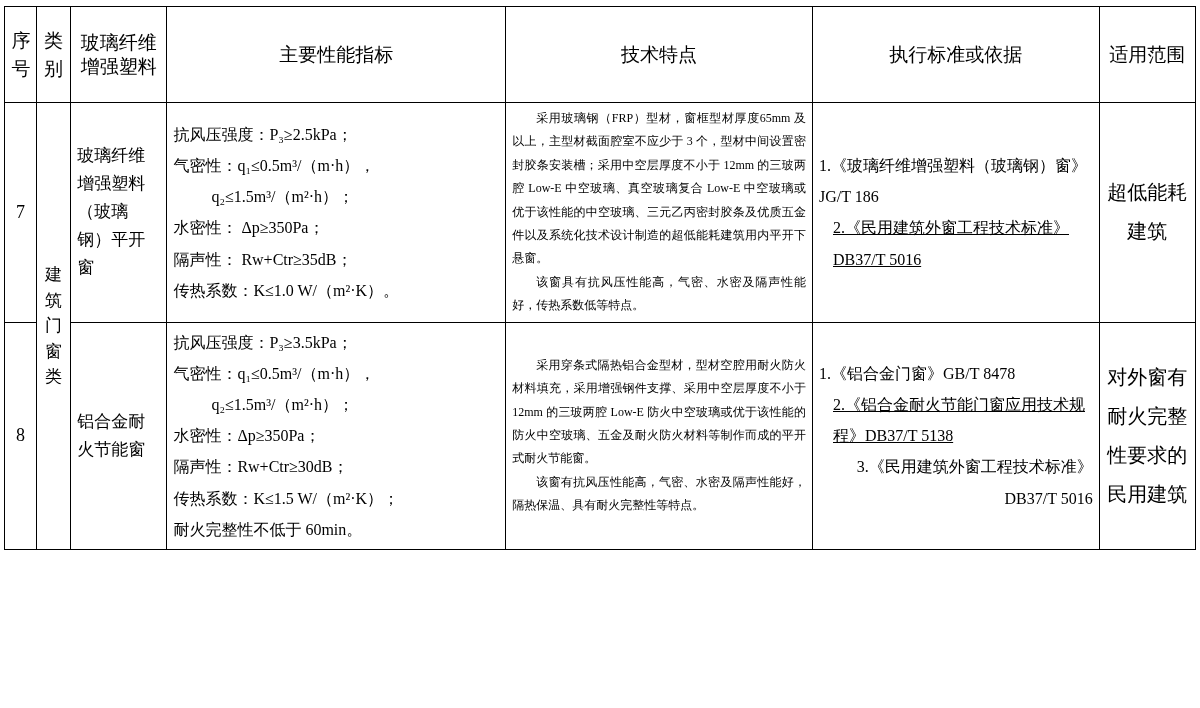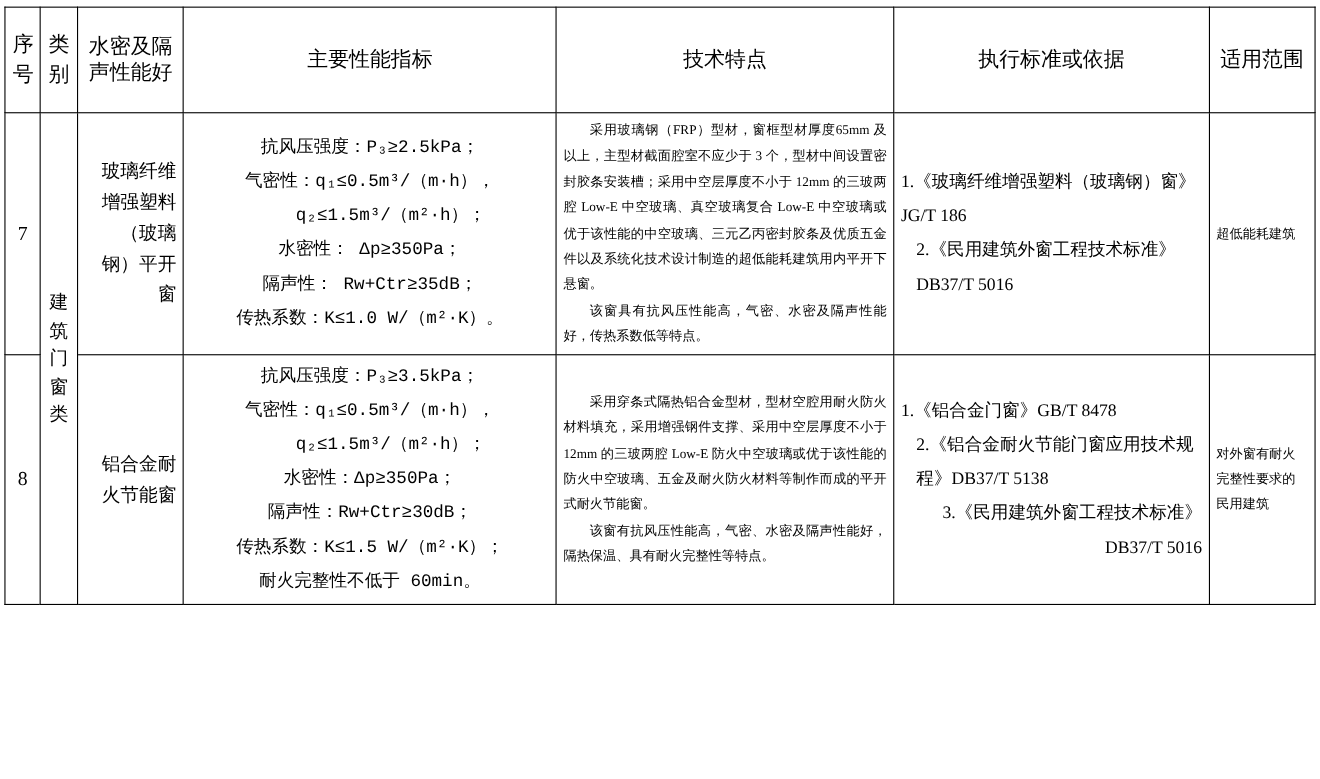--- a/index.html
+++ b/index.html
@@ -62,33 +62,32 @@
     padding: 4px 2px;
   }
   .cell-cat .vstack {
     display: block;
     width: 18px;
     margin: 16px auto;
     word-break: break-all;
     line-height: 1.5;
   }
   .cell-name {
-    text-align: right;
+    text-align: left;
     font-size: 17px;
     line-height: 1.65;
     padding-left: 8px;
     padding-right: 4px;
   }
   .cell-perf {
     font-size: 16px;
     line-height: 1.95;
     padding-left: 16px;
     padding-right: 8px;
-    text-align: center;
-    font-family: Liberation Mono, monospace;
+    text-align: left;
   }
   .cell-perf .ln { white-space: nowrap; }
   .cell-perf .ln.indent { padding-left: 38px; }
   .cell-feat {
     font-size: 12px;
     line-height: 1.95;
     text-align: justify;
     text-justify: inter-ideograph;
     padding-left: 8px;
     padding-right: 6px;
@@ -97,26 +96,26 @@
   .cell-std {
     font-size: 16px;
     line-height: 1.95;
     text-align: left;
     padding-left: 14px;
     padding-right: 6px;
     margin-left: 16px;
   }
   .cell-std p { margin: 0; }
   .cell-std p.ind1 { padding-left: 0; }
-  .cell-std p.ind2 { padding-left: 14px; }
+  .cell-std p.ind2 { padding-left: 14px; text-decoration: underline; }
   .cell-std p.ind3 { padding-left: 26px; text-align: right; }
   .cell-scope {
-    font-size: 12px;
-    line-height: 1.95;
-    text-align: left;
+    font-size: 20px;
+    line-height: 1.95;
+    text-align: center;
     padding-left: 4px;
     padding-right: 2px;
   }
 </style>
 </head>
 <body>
 
 <div class="sheet">
   <table class="spec">
     <colgroup>
@@ -130,21 +129,21 @@
     </colgroup>
     <thead>
       <tr>
         <td>
           <span class="hdr-vert vstack-head" style="display: block; width: 20px; margin: 0px auto; word-break: break-all; line-height: 1.45;">序号</span>
         </td>
         <td>
           <span class="hdr-vert" style="display: block; width: 20px; margin: 16px auto; word-break: break-all; line-height: 1.45;">类别</span>
         </td>
         <td>
-          <span class="hdr-vert">水密及隔声性能好</span>
+          <span class="hdr-vert">玻璃纤维增强塑料</span>
         </td>
         <td>
           <span>主要性能指标</span>
         </td>
         <td>
           <span>技术特点</span>
         </td>
         <td>
           <span>执行标准或依据</span>
         </td>

